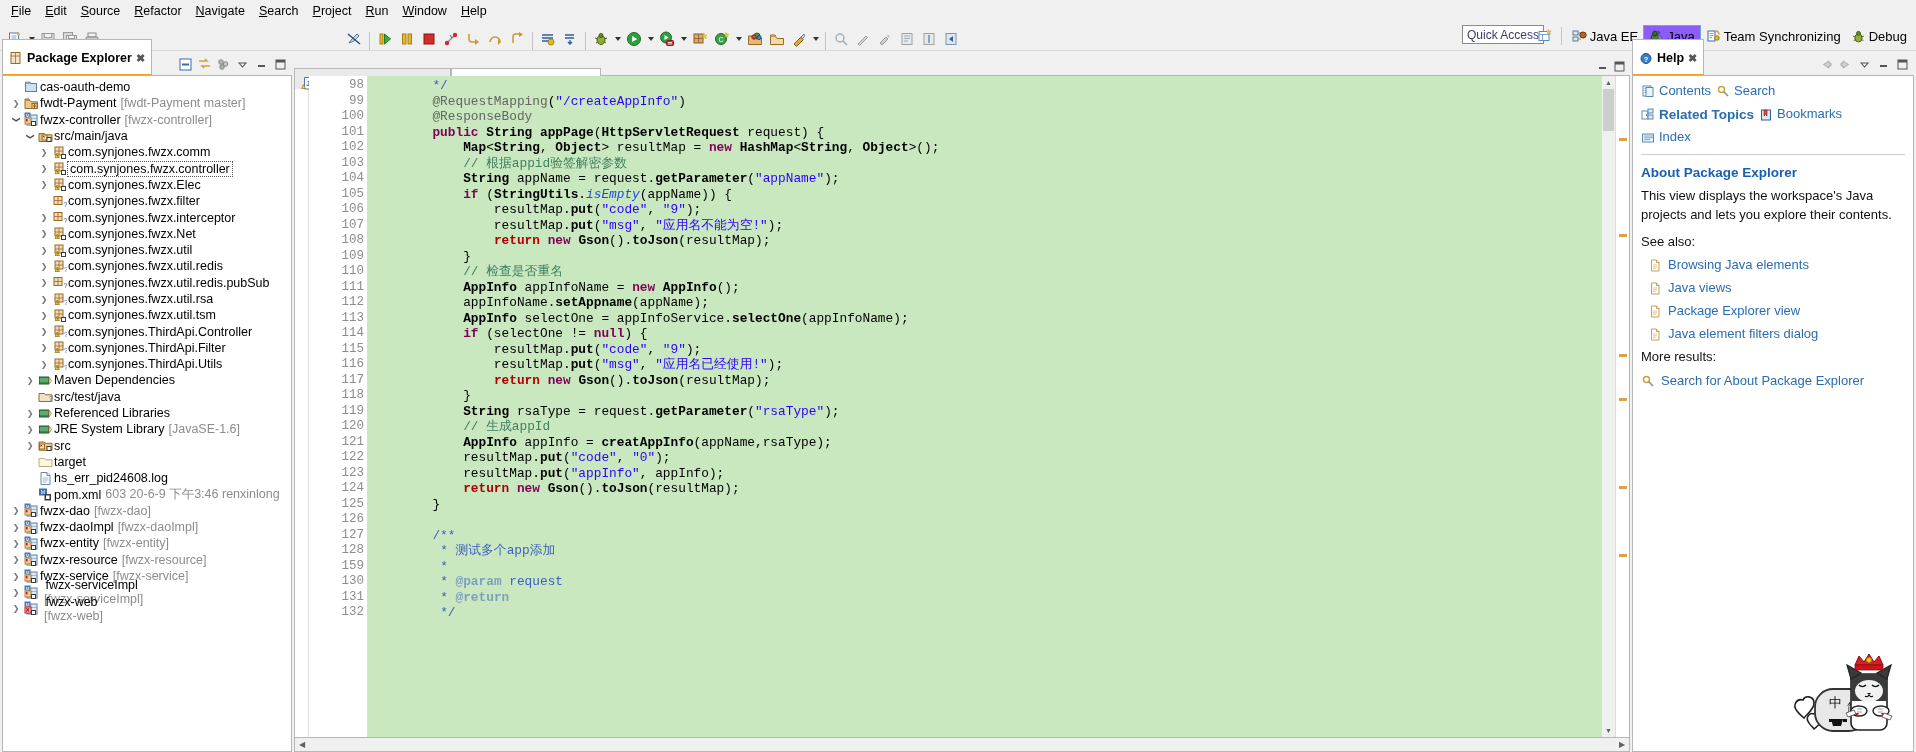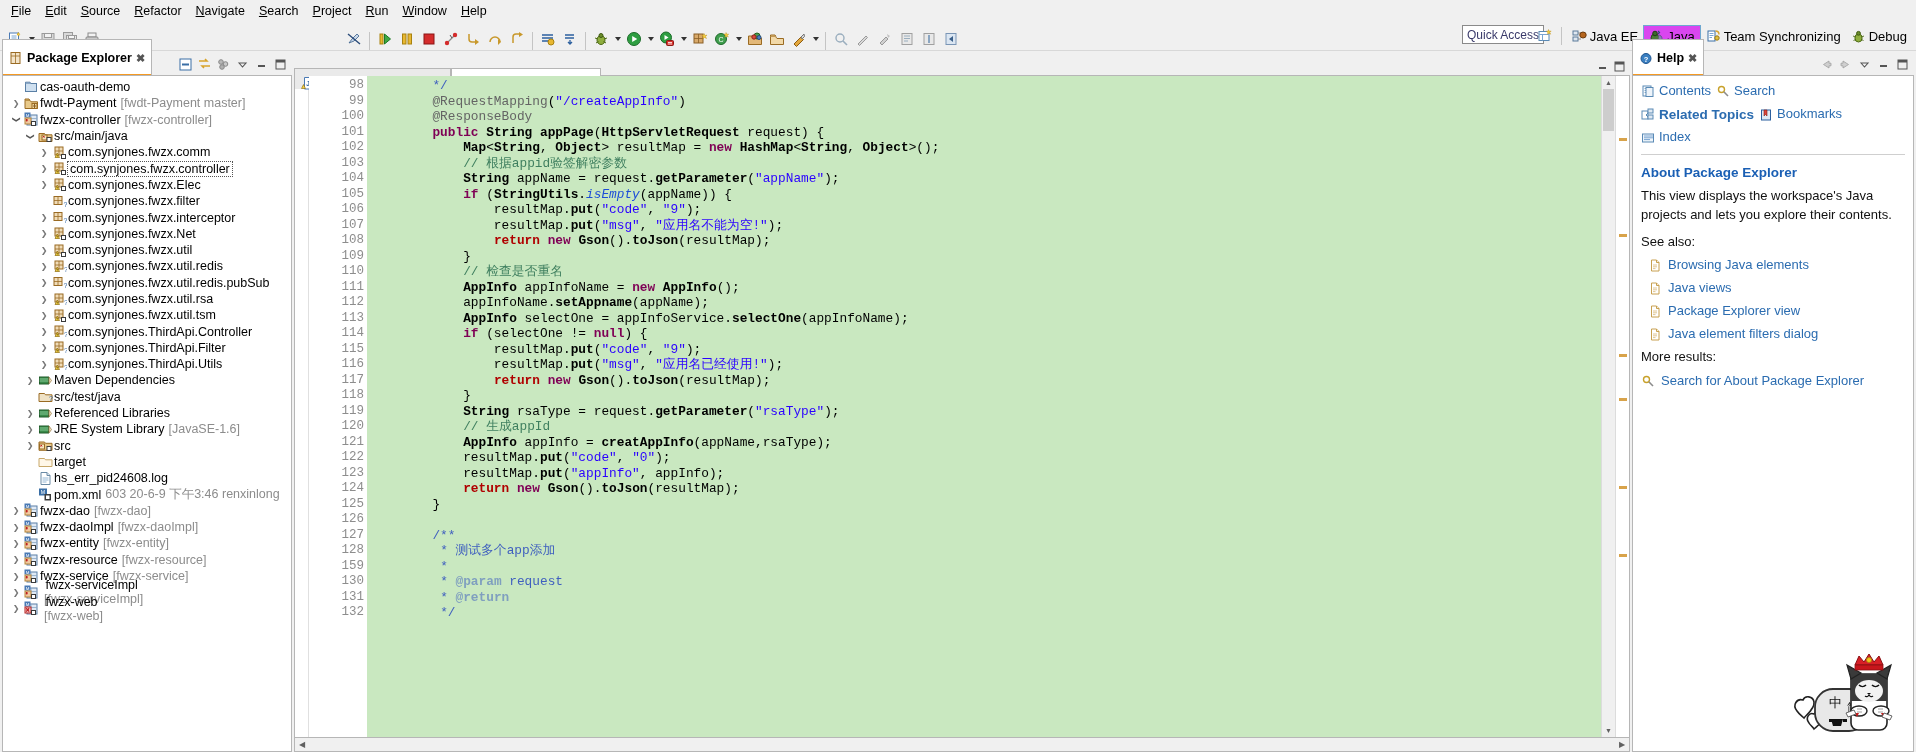--- a/index.html
+++ b/index.html
@@ -49,21 +49,21 @@
     border: 1px solid #8a8a8a; background: #fff; font-size: 12px; color: #3a3a6a;
     display: flex; align-items: center; padding-left: 4px; font-family: "Liberation Sans", sans-serif;
   }
   .persp-bar {
     position: absolute; right: 4px; top: 2px; height: 26px; display: flex; align-items: center;
   }
   .persp-btn {
     display: flex; align-items: center; gap: 3px; padding: 2px 5px; height: 22px;
     font-size: 13px; white-space: nowrap;
   }
-  .persp-btn.active { background: #d946ef; border: 1px solid #6fa8d0; }
+  .persp-btn.active { background: #8b5cf6; border: 1px solid #6fa8d0; }
   .persp-sep { width: 1px; height: 18px; background: #c4c4c4; margin: 0 5px; }
 
   
   .main { flex: 1 1 auto; display: flex; min-height: 0; background: #f0f0f0; }
 
   
   .panel { display: flex; flex-direction: column; min-height: 0; background: #f0f0f0; }
   .panel-tabrow {
     height: 22px; display: flex; align-items: flex-end; position: relative;
     background: #f0f0f0;

